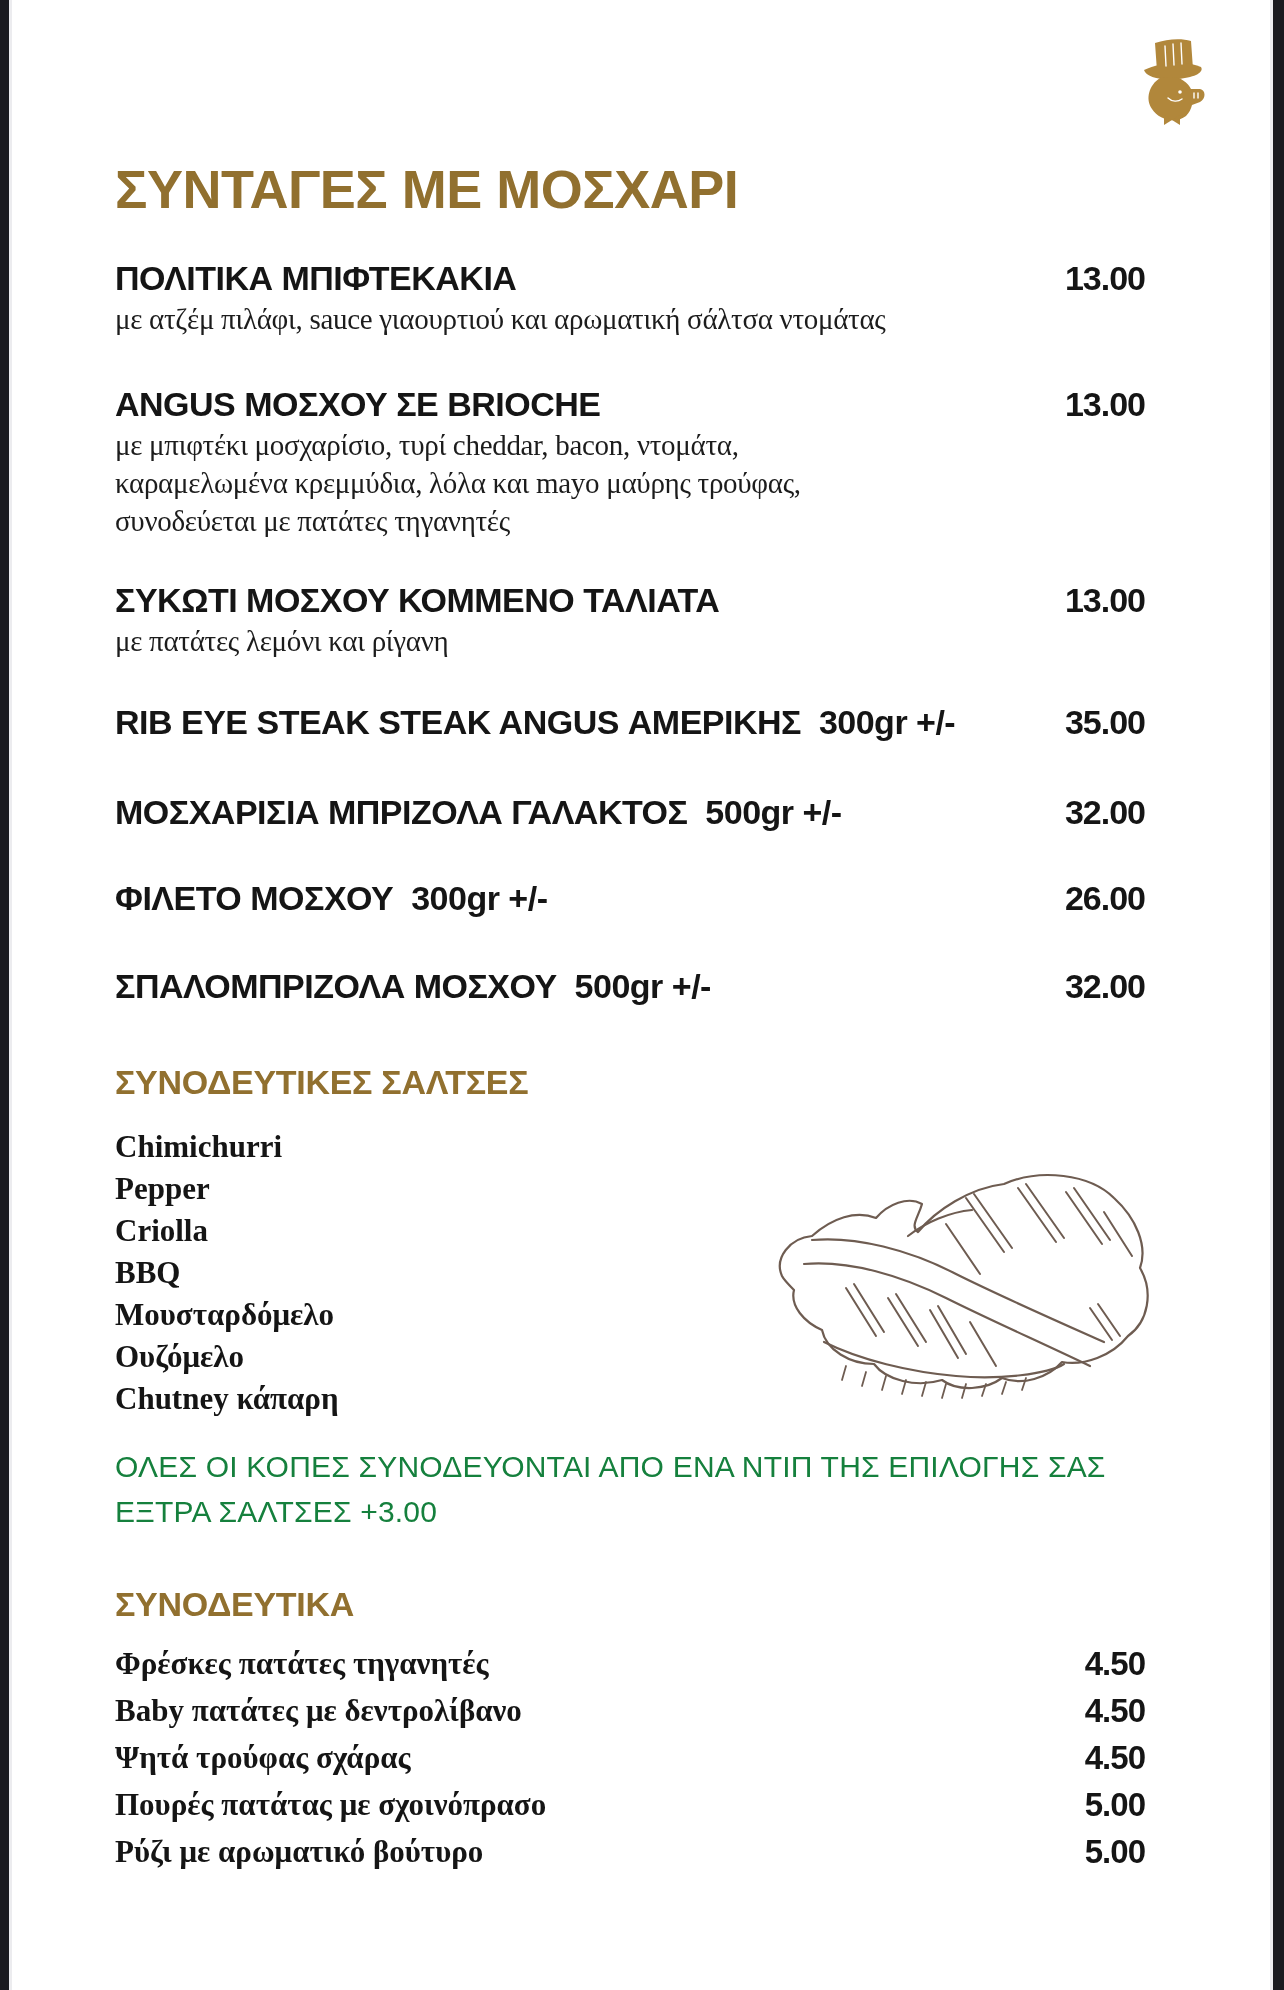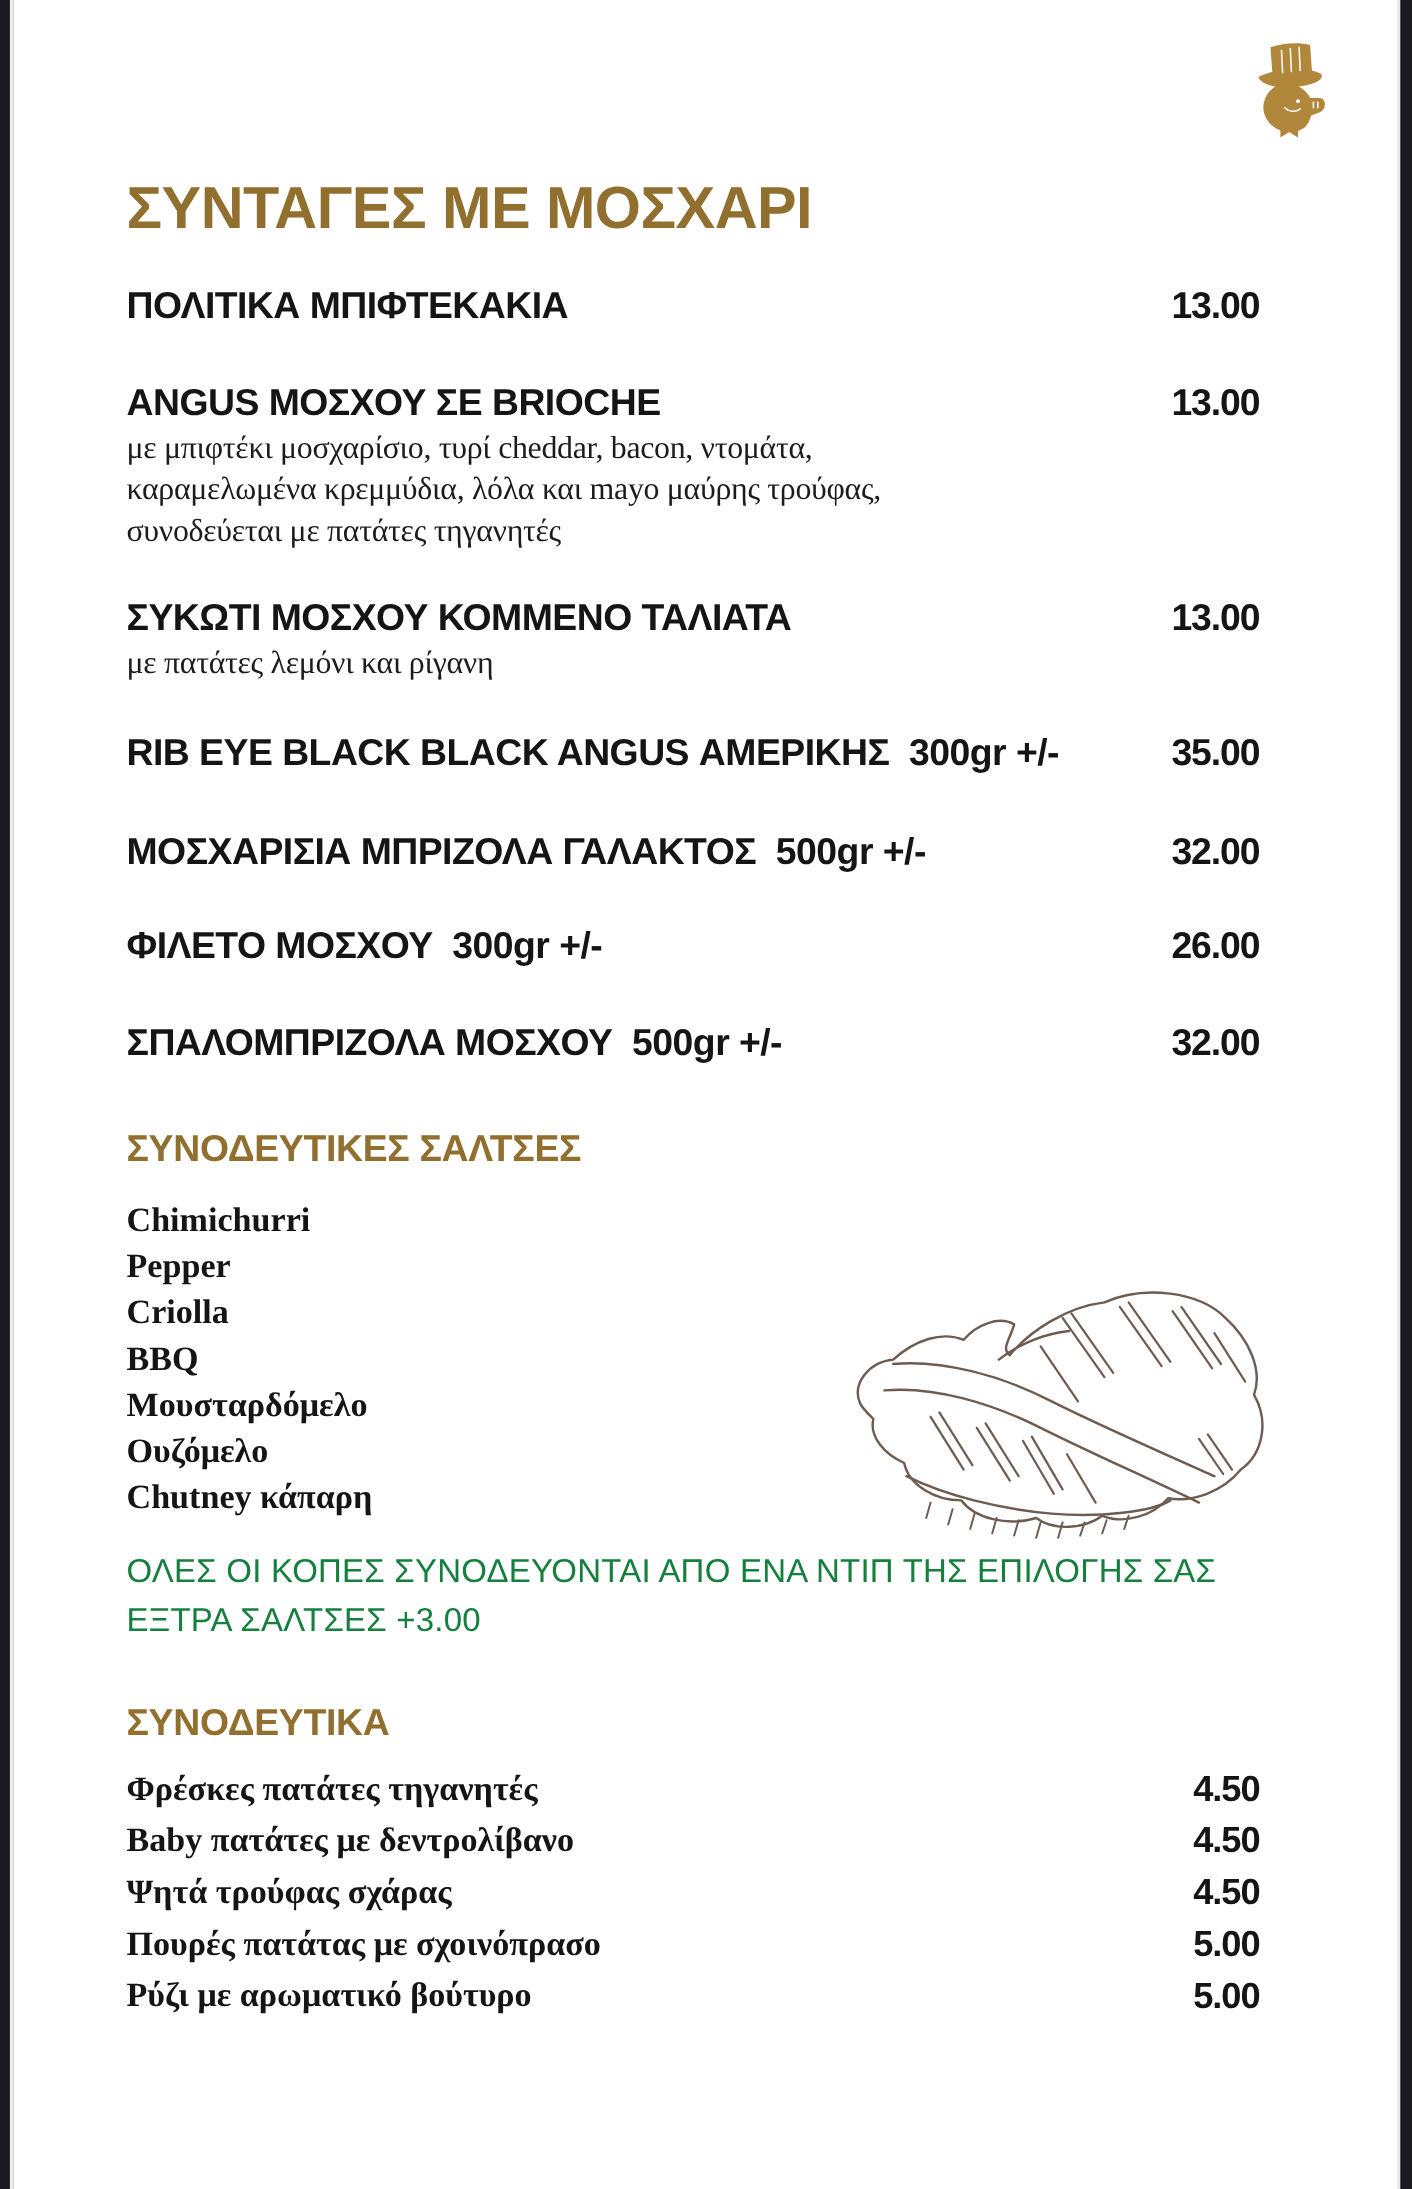--- a/index.html
+++ b/index.html
@@ -100,20 +100,21 @@
 
 <div class="content">
 
   <div class="page-title">ΣΥΝΤΑΓΕΣ ΜΕ ΜΟΣΧΑΡΙ</div>
 
   <div class="mt36">
     <div class="row">
       <span class="item-name">ΠΟΛΙΤΙΚΑ ΜΠΙΦΤΕΚΑΚΙΑ</span>
       <span class="price">13.00</span>
     </div>
+    <div class="desc-line">με ατζέμ πιλάφι, sauce γιαουρτιού και αρωματική σάλτσα ντομάτας</div>
   </div>
 
   <div class="mt44">
     <div class="row">
       <span class="item-name">ANGUS ΜΟΣΧΟΥ ΣΕ BRIOCHE</span>
       <span class="price">13.00</span>
     </div>
     <div class="desc-line">με μπιφτέκι μοσχαρίσιο, τυρί cheddar, bacon, ντομάτα,</div>
     <div class="desc-line">καραμελωμένα κρεμμύδια, λόλα και mayo μαύρης τρούφας,</div>
     <div class="desc-line">συνοδεύεται με πατάτες τηγανητές</div>
@@ -122,21 +123,21 @@
   <div class="mt38">
     <div class="row">
       <span class="item-name">ΣΥΚΩΤΙ ΜΟΣΧΟΥ ΚΟΜΜΕΝΟ ΤΑΛΙΑΤΑ</span>
       <span class="price">13.00</span>
     </div>
     <div class="desc-line">με πατάτες λεμόνι και ρίγανη</div>
   </div>
 
   <div class="mt40">
     <div class="row">
-      <span class="item-name">RIB EYE BLACK BLACK ANGUS ΑΜΕΡΙΚΗΣ  300gr +/-</span>
+      <span class="item-name">RIB EYE STEAK STEAK ANGUS ΑΜΕΡΙΚΗΣ  300gr +/-</span>
       <span class="price">35.00</span>
     </div>
   </div>
 
   <div class="mt46">
     <div class="row">
       <span class="item-name">ΜΟΣΧΑΡΙΣΙΑ ΜΠΡΙΖΟΛΑ ΓΑΛΑΚΤΟΣ  500gr +/-</span>
       <span class="price">32.00</span>
     </div>
   </div>

